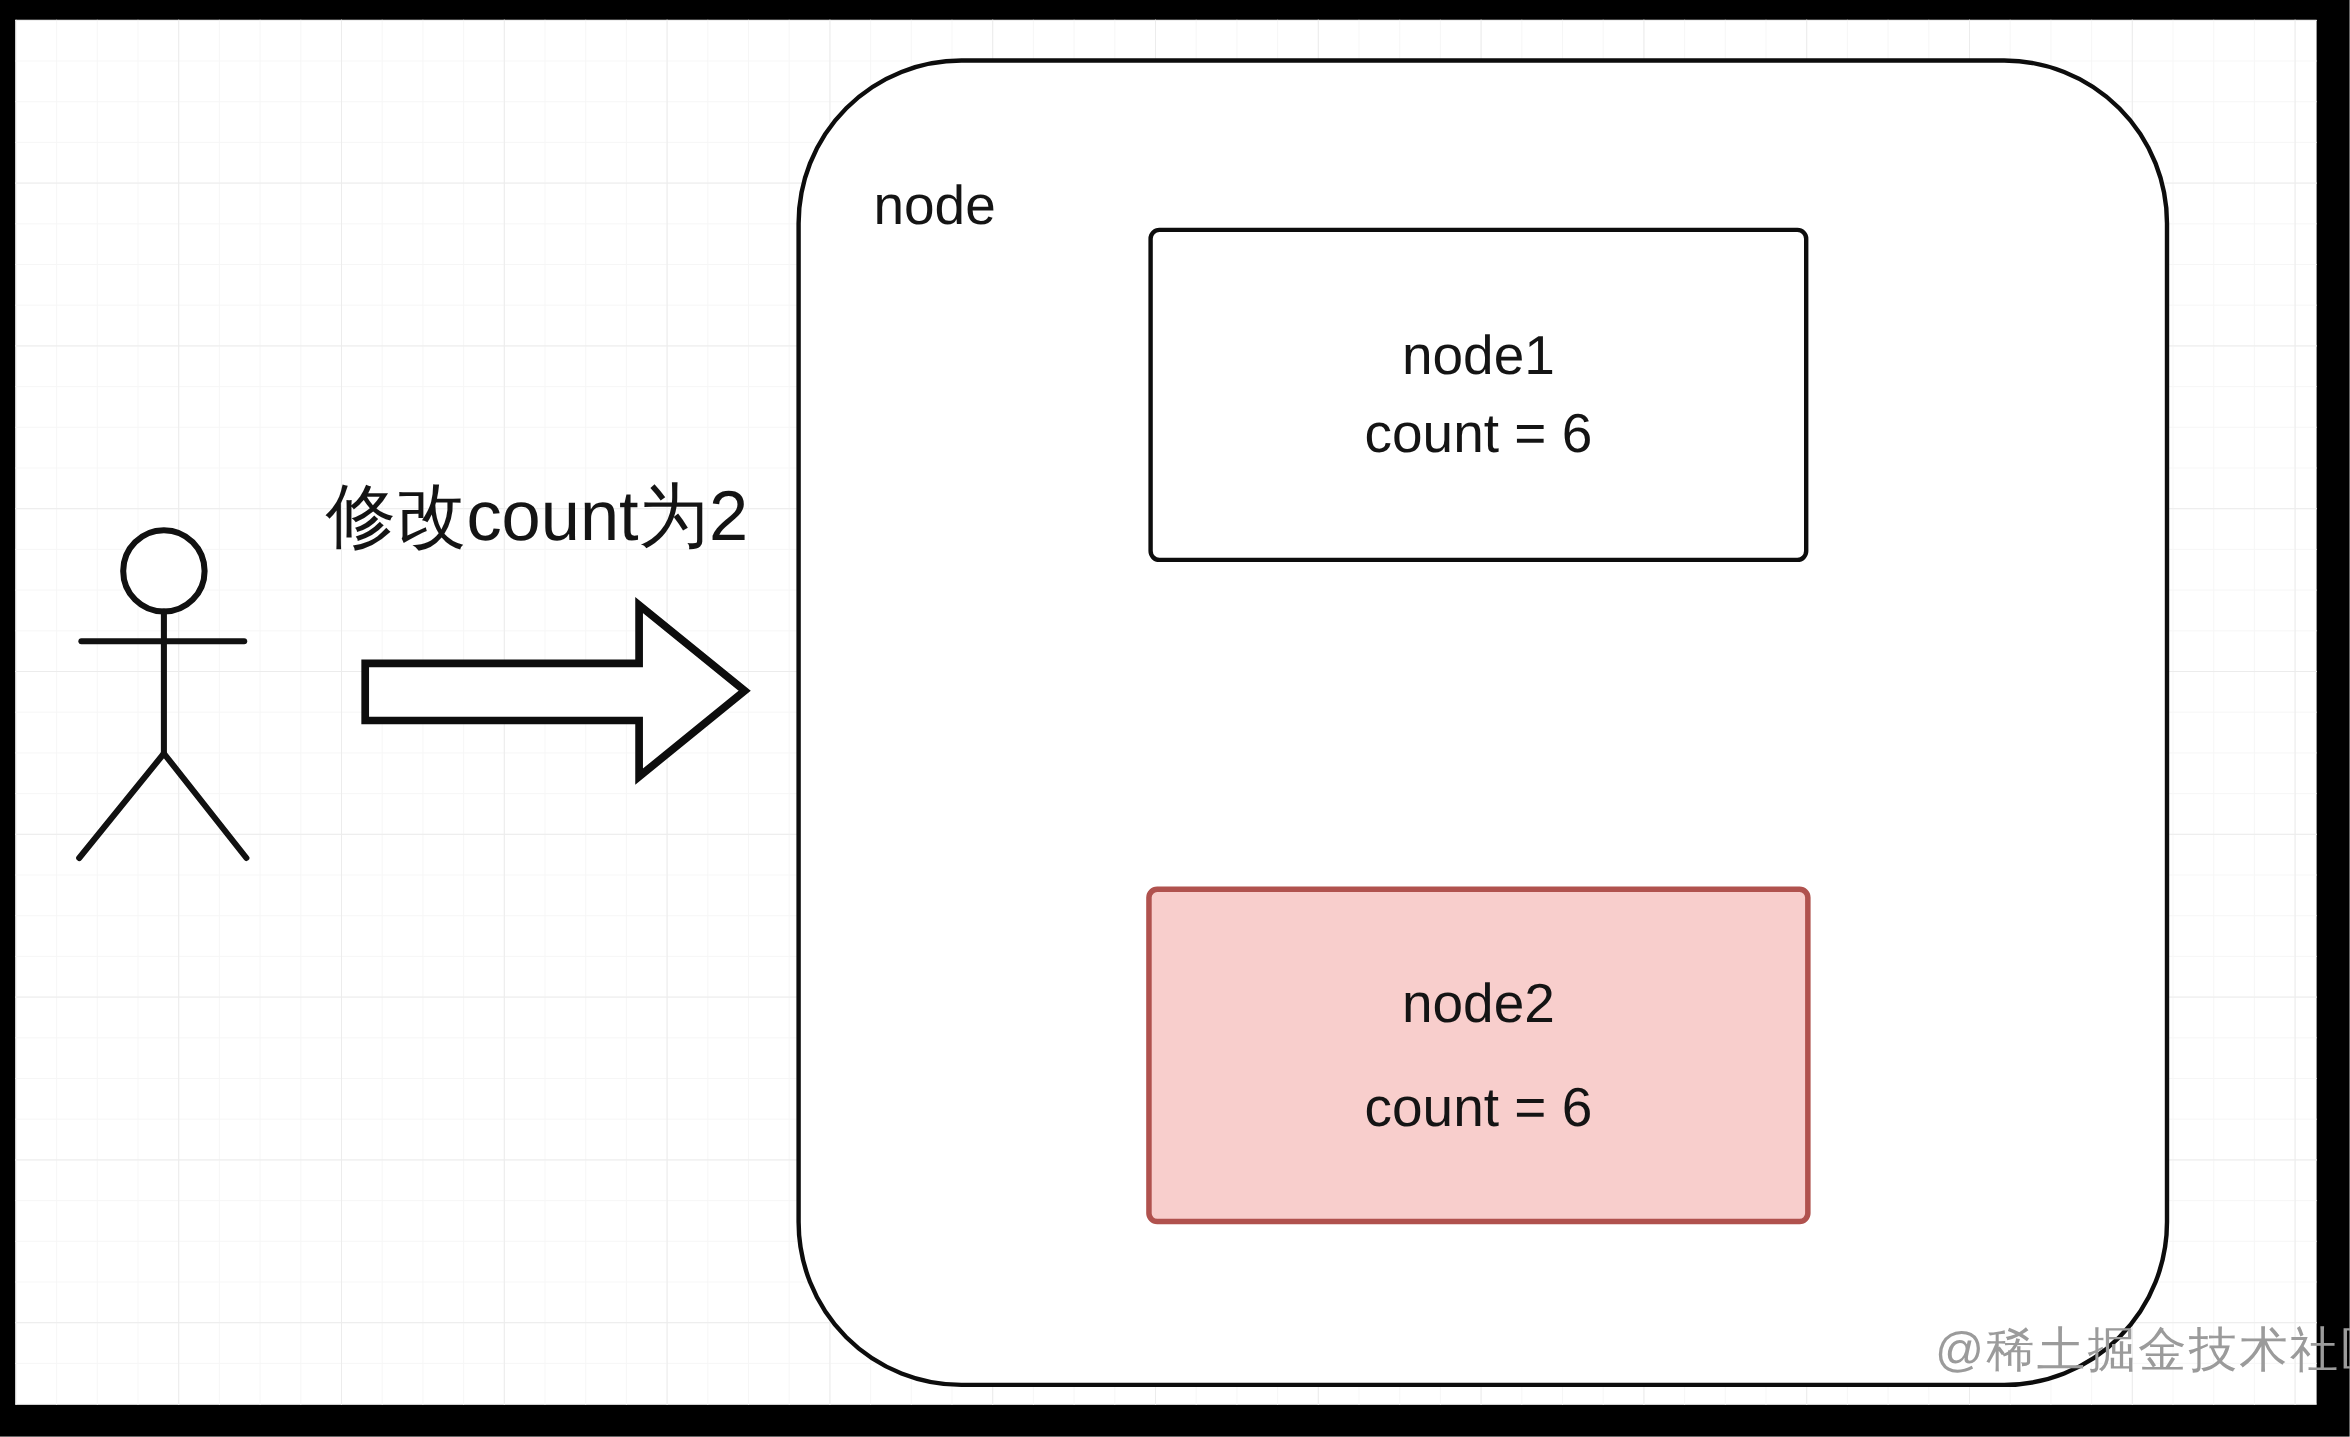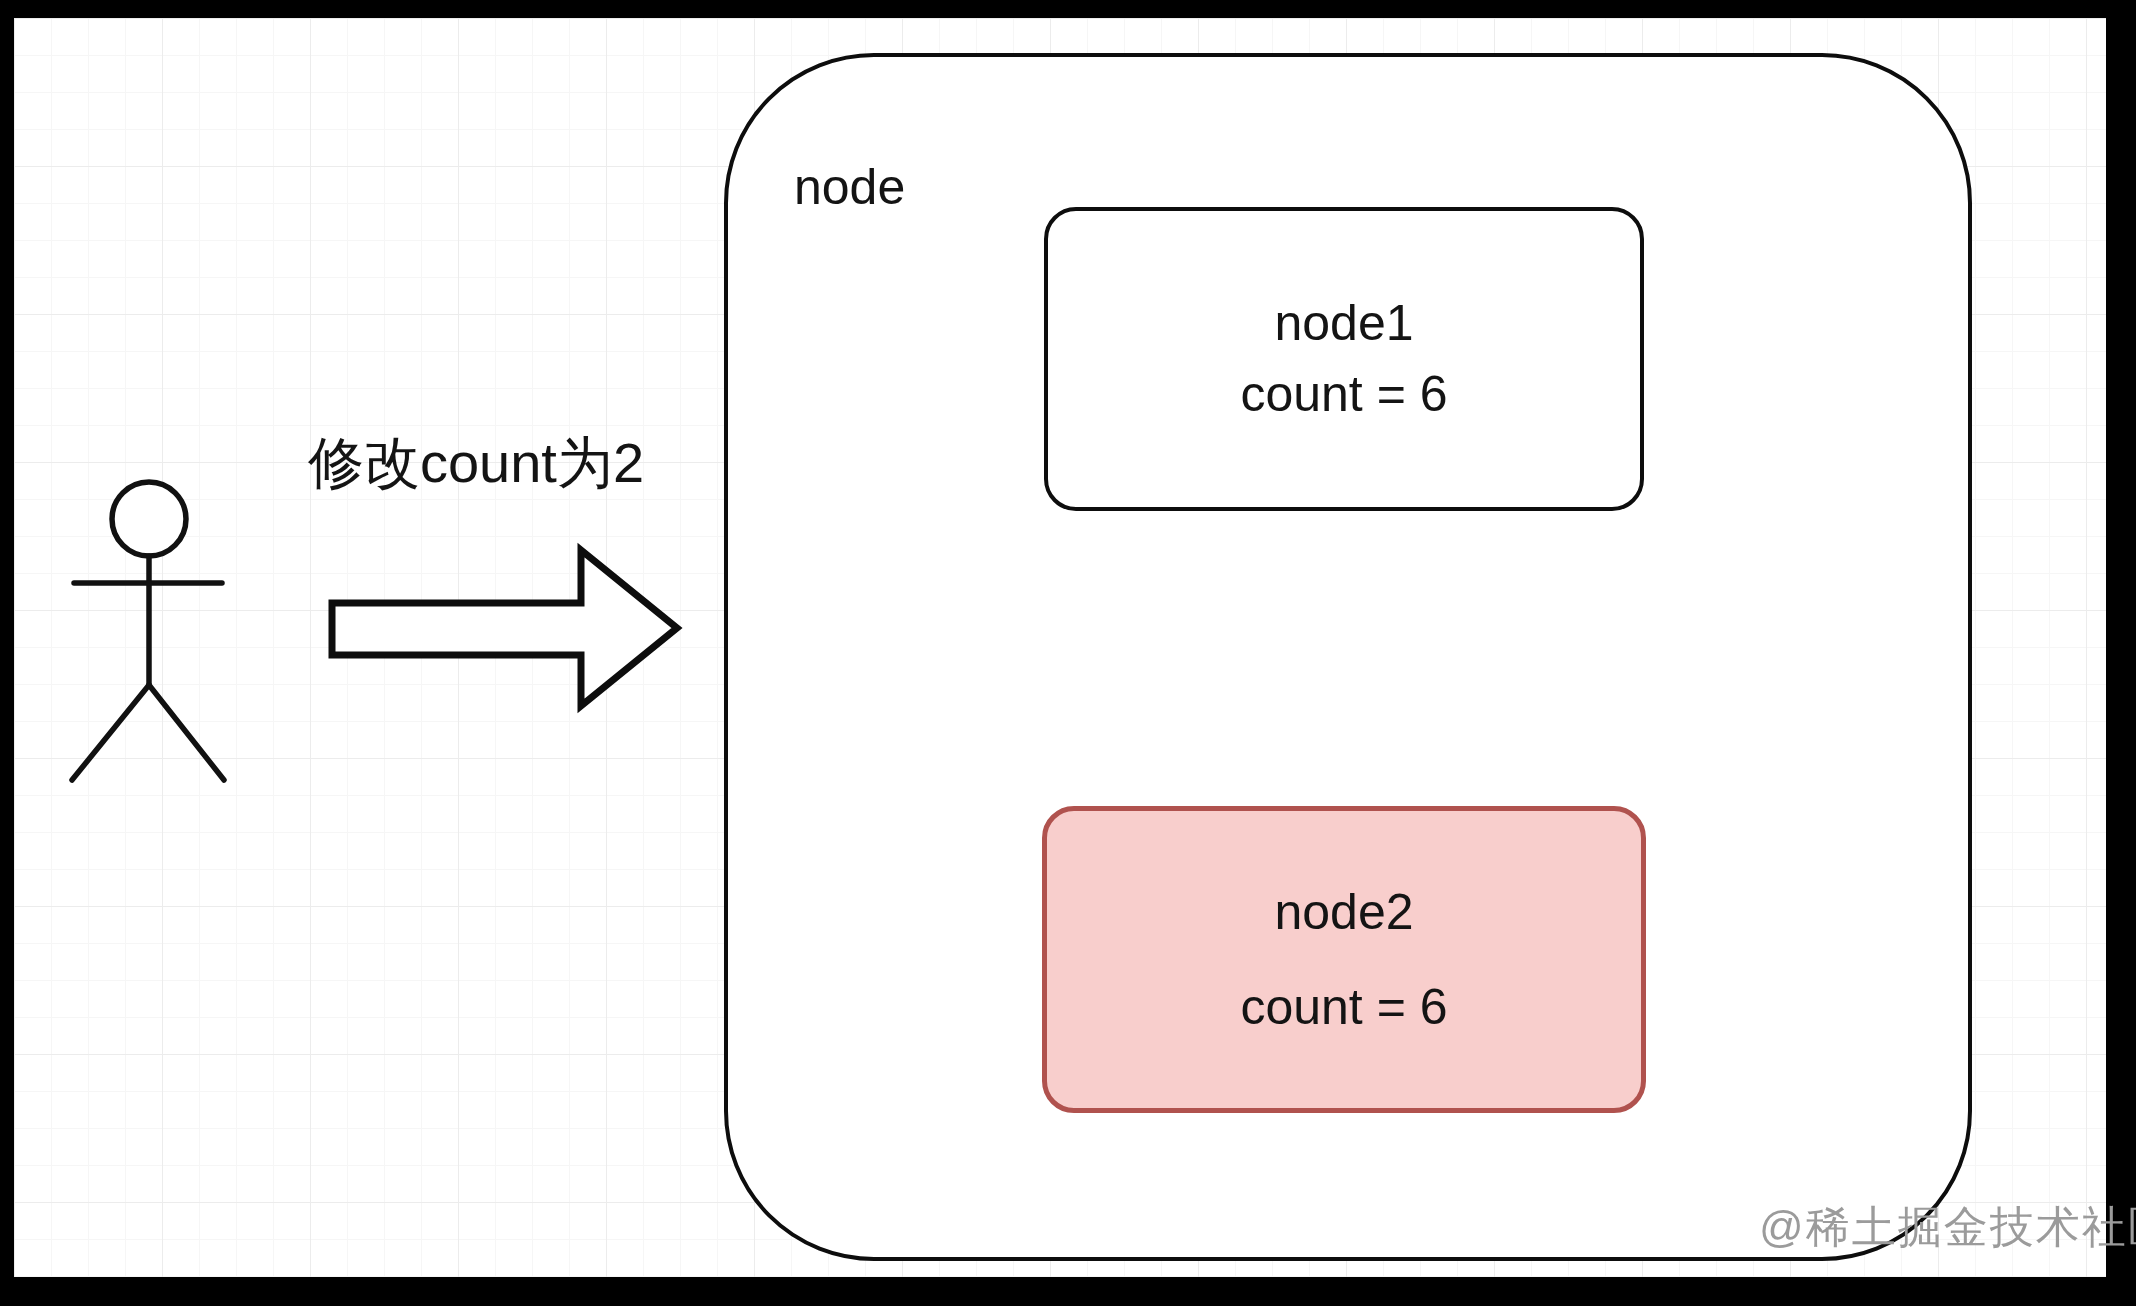--- a/index.html
+++ b/index.html
@@ -59,21 +59,21 @@
     margin-top: 29px;
   }
 
   
   .node-box {
     position: absolute;
     display: flex;
     flex-direction: column;
     align-items: center;
     justify-content: center;
-    border-radius: 32px;
+    border-radius: 10px;
     text-align: center;
     font-size: 50px;
     line-height: 71px;
     color: #141414;
   }
   .node-box.node1 {
     left: 316px;
     top: 150px;
     width: 600px;
     height: 304px;
@@ -90,21 +90,21 @@
     
   }
 
   
   .action-label {
     position: absolute;
     left: 282px;
     top: 408px;
     width: 360px;
     text-align: center;
-    font-size: 56px;
+    font-size: 64px;
     color: #141414;
     white-space: nowrap;
   }
 
   
   .actor-svg {
     position: absolute;
     left: 40px;
     top: 450px;
     width: 200px;

